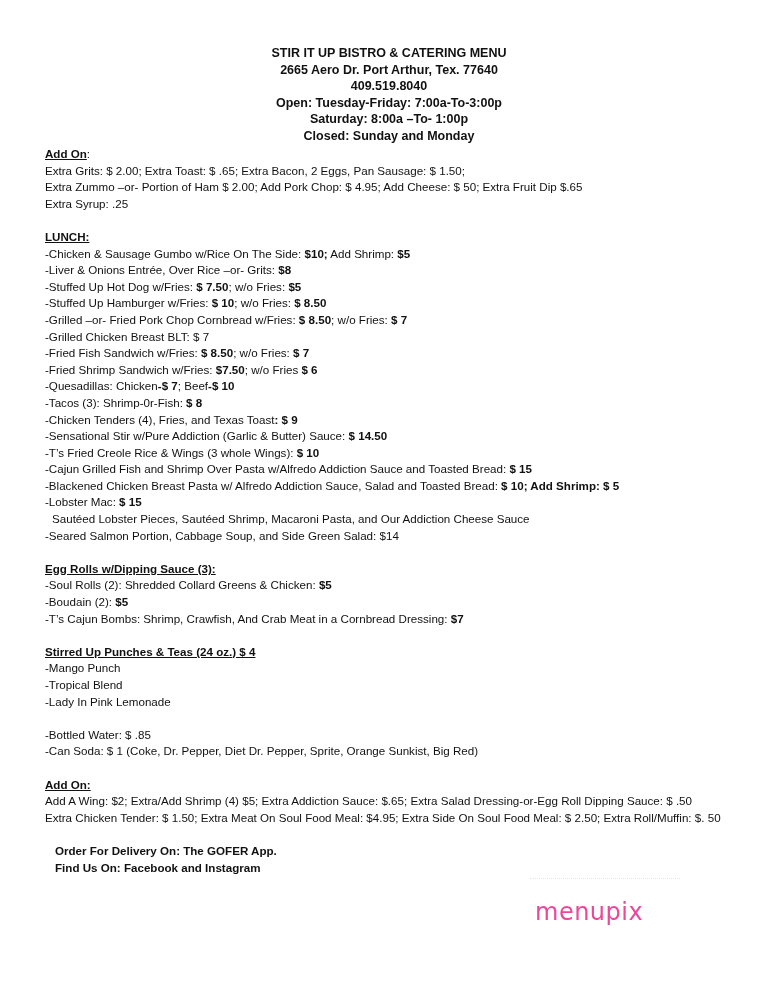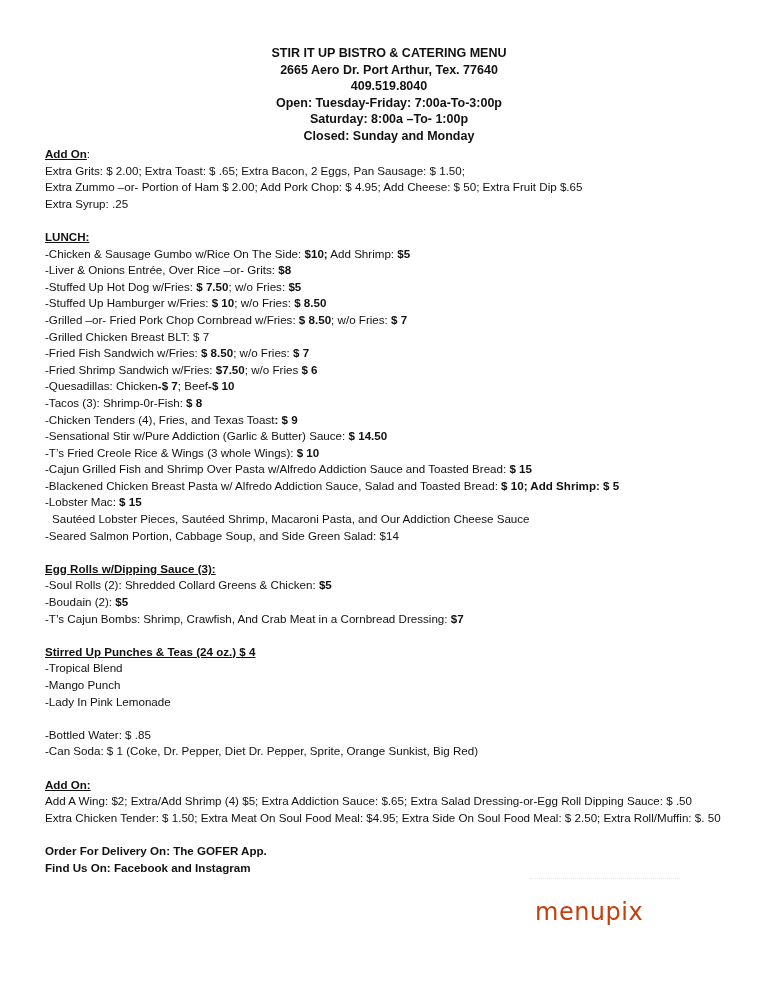--- a/index.html
+++ b/index.html
@@ -12,24 +12,24 @@
       position: absolute; left: 0; top: 45px; width: 778px;
       text-align: center; font-weight: bold; font-size: 12.5px; line-height: 16.6px;
     }
     .content { position: absolute; left: 45px; top: 146px; width: 700px; }
     .line { height: 16.6px; line-height: 16.6px; white-space: nowrap; font-size: 11.6px; }
     .sec-title { font-weight: bold; text-decoration: underline; }
     .italic { }
     .indent { padding-left: 7px; }
     .gap { height: 16.6px; }
     b { font-weight: bold; }
-    .footer-line { font-weight: bold; }
+    .footer-line { font-weight: bold; margin-left: 10px; }
     .watermark {
       position: absolute; left: 535px; top: 898px;
-      font-family: "DejaVu Sans", sans-serif; font-size: 24px; color: #c2410c;
+      font-family: "DejaVu Sans", sans-serif; font-size: 24px; color: #ec4899;
       letter-spacing: 0.5px; font-weight: normal;
     }
     .watermark-top {
       position: absolute; left: 530px; top: 878px; width: 150px; height: 10px;
       border-top: 1px dotted #e6e6e6;
     }
   </style>
 </head>
 <body>
 
@@ -72,22 +72,22 @@
   <div class="line"><span>-Seared Salmon Portion, Cabbage Soup, and Side Green Salad: $14</span></div>
   <div class="gap"></div>
 
   <div class="line"><span class="sec-title">Egg Rolls w/Dipping Sauce (3):</span></div>
   <div class="line"><span>-Soul Rolls (2): Shredded Collard Greens &amp; Chicken: </span><b>$5</b></div>
   <div class="line"><span>-Boudain (2): </span><b>$5</b></div>
   <div class="line"><span>-T’s Cajun Bombs: Shrimp, Crawfish, And Crab Meat in a Cornbread Dressing: </span><b>$7</b></div>
   <div class="gap"></div>
 
   <div class="line"><span class="sec-title">Stirred Up Punches &amp; Teas (24 oz.) $ 4</span></div>
+  <div class="line">-Mango Punch</div>
   <div class="line">-Tropical Blend</div>
-  <div class="line">-Mango Punch</div>
   <div class="line">-Lady In Pink Lemonade</div>
   <div class="gap"></div>
   <div class="line">-Bottled Water: $ .85</div>
   <div class="line">-Can Soda: $ 1 (Coke, Dr. Pepper, Diet Dr. Pepper, Sprite, Orange Sunkist, Big Red)</div>
   <div class="gap"></div>
 
   <div class="line"><span class="sec-title">Add On:</span></div>
   <div class="line italic">Add A Wing: $2; Extra/Add Shrimp (4) $5; Extra Addiction Sauce: $.65; Extra Salad Dressing-or-Egg Roll Dipping Sauce: $ .50</div>
   <div class="line italic">Extra Chicken Tender: $ 1.50; Extra Meat On Soul Food Meal: $4.95; Extra Side On Soul Food Meal: $ 2.50; Extra Roll/Muffin: $. 50</div>
   <div class="gap"></div>

